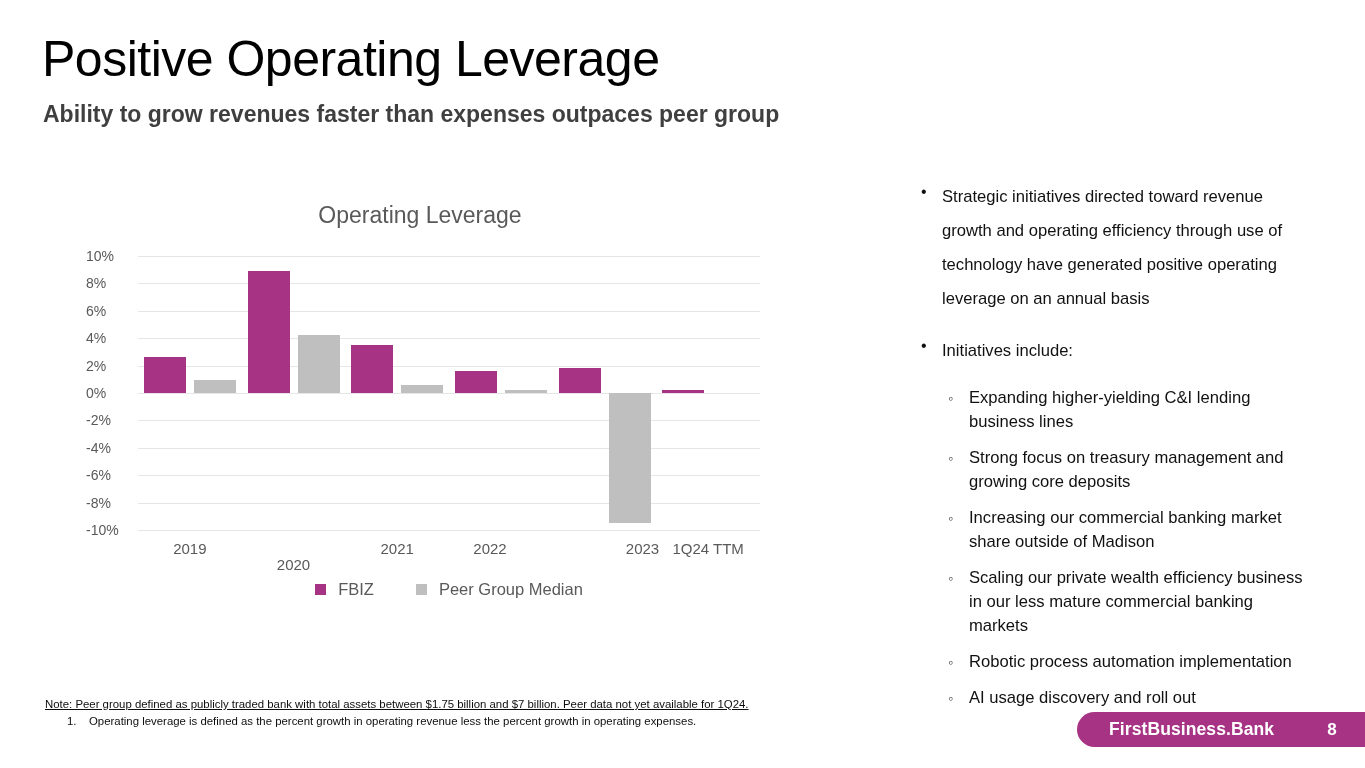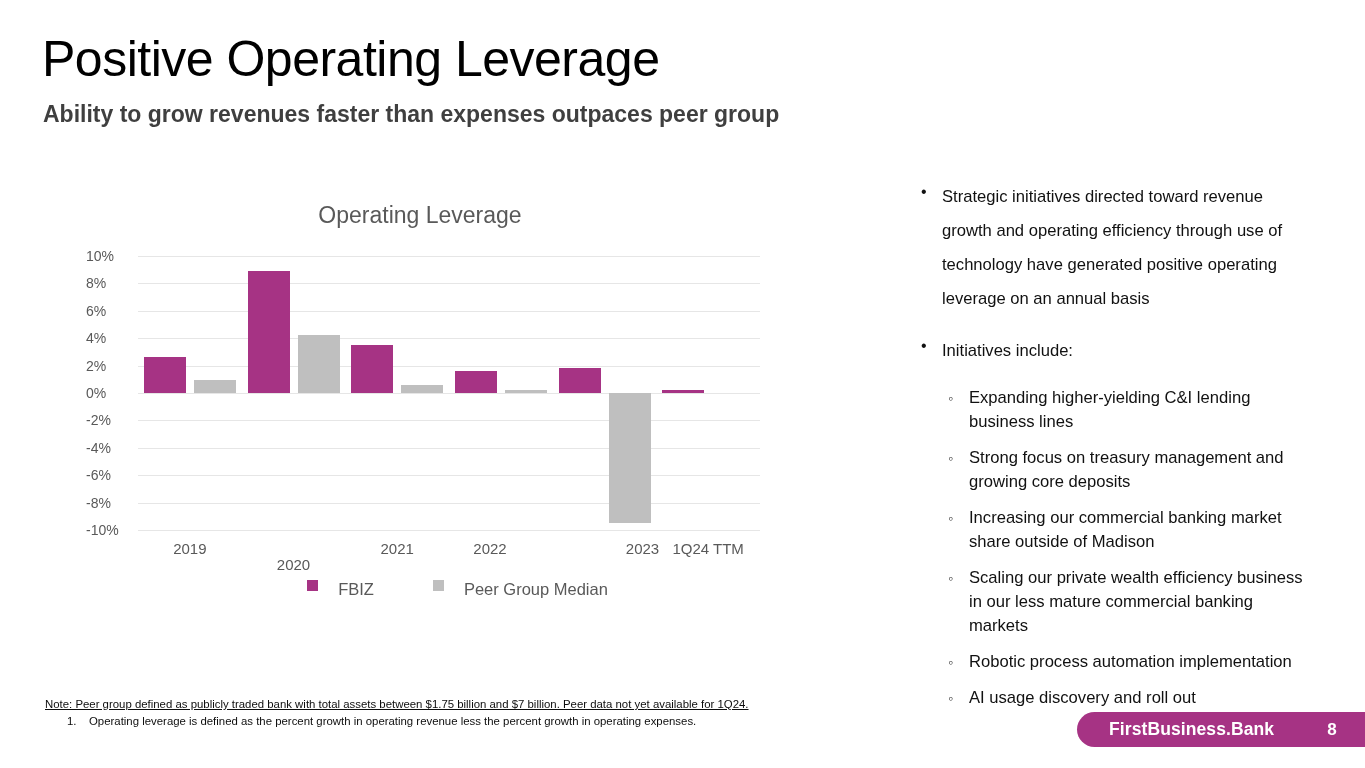--- a/index.html
+++ b/index.html
@@ -109,24 +109,24 @@
     left: 78px;
     top: 400px;
     width: 622px;
     display: flex;
     justify-content: center;
     align-items: center;
     gap: 42px;
   }
   .legend-item {
     display: flex;
-    gap: 20px;
+    align-items: center;
+    gap: 12px;
     font-size: 16.5px;
     color: #595959;
-    margin-left: 17px;
   }
   .legend-swatch {
     width: 11px;
     height: 11px;
     display: inline-block;
   }
 
   
   #bullets {
     position: absolute;

